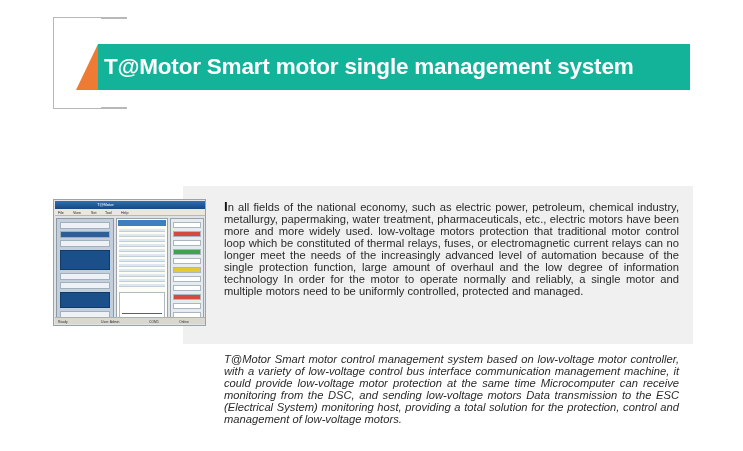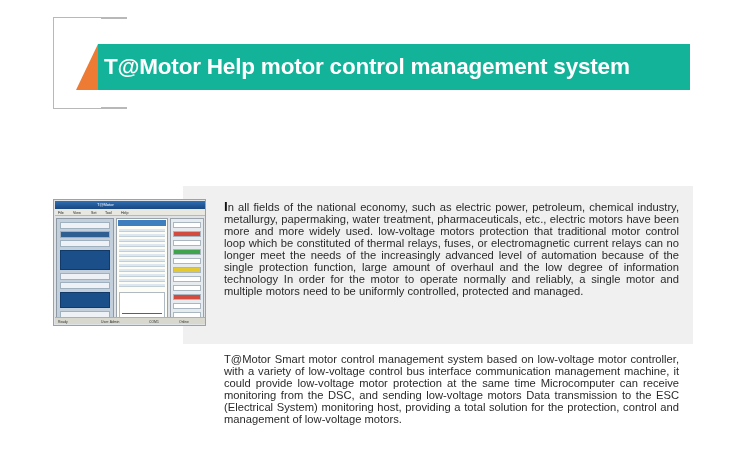--- a/index.html
+++ b/index.html
@@ -263,30 +263,31 @@
   }
   .para1 .cap {
     font-size: 13.5px;
     font-weight: bold;
     color: #111;
   }
   .para2 {
     left: 224px;
     top: 353px;
     width: 455px;
+    font-style: italic;
   }
 </style>
 </head>
 <body>
 
 <div class="header-wrap">
   <div class="corner-frame"></div>
   <div class="title-bar">
     <div class="title-accent"></div>
-    <div class="title-text">T@Motor Help motor control management system</div>
+    <div class="title-text">T@Motor Smart motor single management system</div>
   </div>
 </div>
 
 <div class="content-shade"></div>
 
 <div class="thumb">
   <div class="thumb-titlebar">
     <span class="tb-label">T@Motor</span>
   </div>
   <div class="thumb-menubar">

